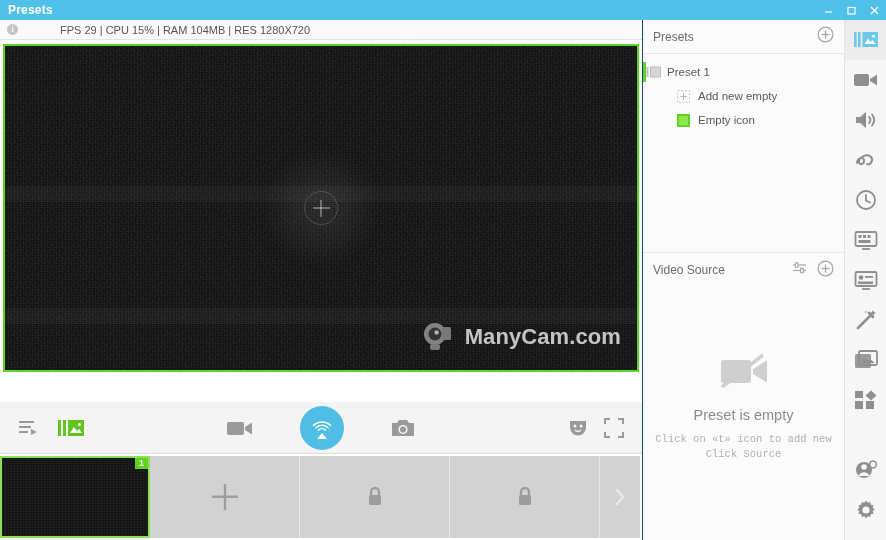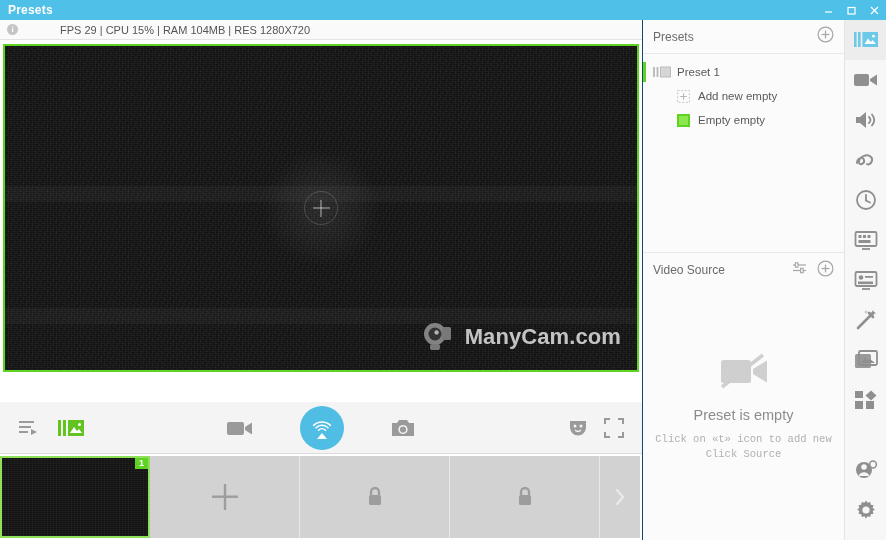--- a/index.html
+++ b/index.html
@@ -144,21 +144,21 @@
     height: 34px; display: flex; align-items: center; padding: 0 10px;
     border-bottom: 1px solid #e8e8e8;
   }
   .panel-head .ph-title { font-size: 12px; color: #6b6b6b; }
   .panel-head .ph-actions { margin-left: auto; display: flex; align-items: center; gap: 9px; }
 
   .layer-row {
     display: flex; align-items: center; height: 24px; font-size: 11.5px; color: #5a5a5a;
     cursor: pointer; position: relative;
   }
-  .preset-row { padding-left: 10px; }
+  .preset-row { padding-left: 0; }
   .preset-row .green-bar {
     position: absolute; left: 0; top: 2px; width: 3px; height: 20px; background: #5fd322;
   }
   .sub-row { padding-left: 34px; }
   .handle { display: inline-flex; margin-right: 6px; }
   .small-icon { margin-right: 8px; display: inline-flex; }
 
   .panel-divider { height: 1px; background: #e8e8e8; }
 
   .vs-empty {
@@ -371,21 +371,21 @@
         <span>Add new empty</span>
       </div>
 
       <div class="layer-row sub-row">
         <span class="small-icon">
           <svg width="13" height="13" viewBox="0 0 13 13">
             <rect x="0" y="0" width="13" height="13" fill="#5fd322"></rect>
             <rect x="2" y="2" width="9" height="9" fill="#8de84f"></rect>
           </svg>
         </span>
-        <span>Empty empty</span>
+        <span>Empty icon</span>
       </div>
     </div>
 
     <div class="panel-divider" style="margin-top:120px"></div>
 
     <div class="panel-head" style="border-bottom:none">
       <div class="ph-title">Video Source</div>
       <div class="ph-actions">
         <div>
           <svg width="16" height="14" viewBox="0 0 16 14">

